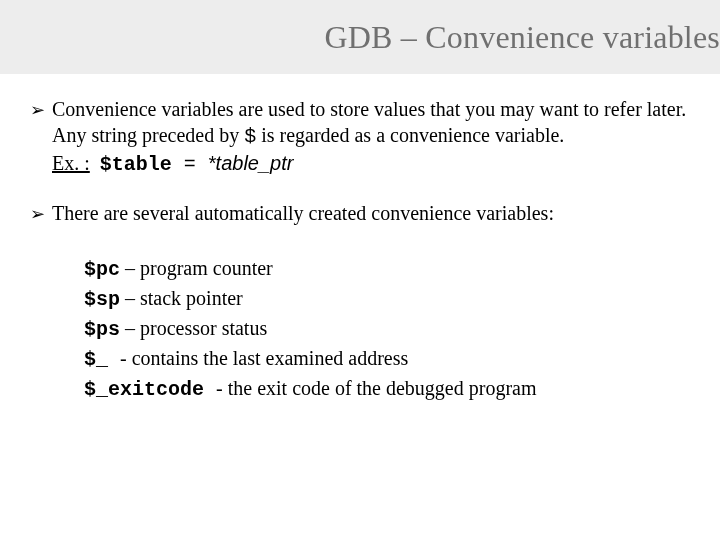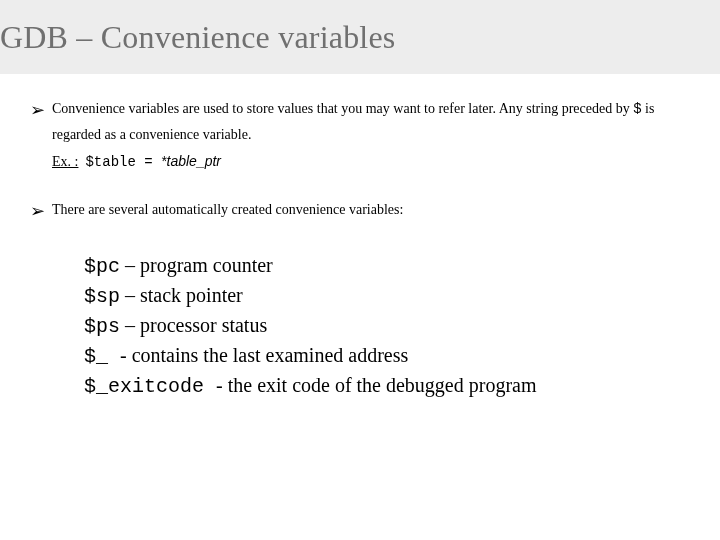--- a/index.html
+++ b/index.html
@@ -1,21 +1,21 @@
 <!DOCTYPE html>
 <html><head>
 <meta charset="utf-8">
 <style>
   * { margin: 0; padding: 0; box-sizing: border-box; }
   html, body { width: 720px; height: 540px; background: #fff; font-family: "Times New Roman", Times, serif; color: #000; }
   .slide { width: 720px; height: 540px; }
   .title-bar {
     background: #ededed;
     height: 74px;
-    display: flex; align-items: center; justify-content: flex-start;
+    display: flex; align-items: center; justify-content: flex-end;
     border-bottom: 0;
   }
   .title-text {
     font-size: 32px;
     color: #707070;
     letter-spacing: 0.2px;
   }
   .body {
     padding: 22px 28px 20px 28px;
   }
@@ -23,26 +23,26 @@
     display: flex;
     margin-bottom: 4px;
   }
   .arrow {
     width: 24px; flex: 0 0 24px;
     font-size: 18px; line-height: 28px;
     padding-left: 2px;
   }
   .bcontent {
     flex: 1;
-    font-size: 14px;
+    font-size: 20px;
     line-height: 26px;
   }
   .ex-label { text-decoration: underline; }
   .code { font-family: "Courier New", Courier, monospace; }
-  .code-b { font-family: "Courier New", Courier, monospace; font-weight: normal; }
+  .code-b { font-family: "Courier New", Courier, monospace; font-weight: bold; }
   .code-i { font-family: Liberation Sans, sans-serif; font-style: italic; margin-top: 12px; }
   .gap1 { height: 18px; }
   .gap2 { height: 22px; }
   .vars {
     padding-left: 56px;
     font-size: 20px;
     line-height: 28px;
   }
   .vrow { white-space: nowrap; }
 </style>

